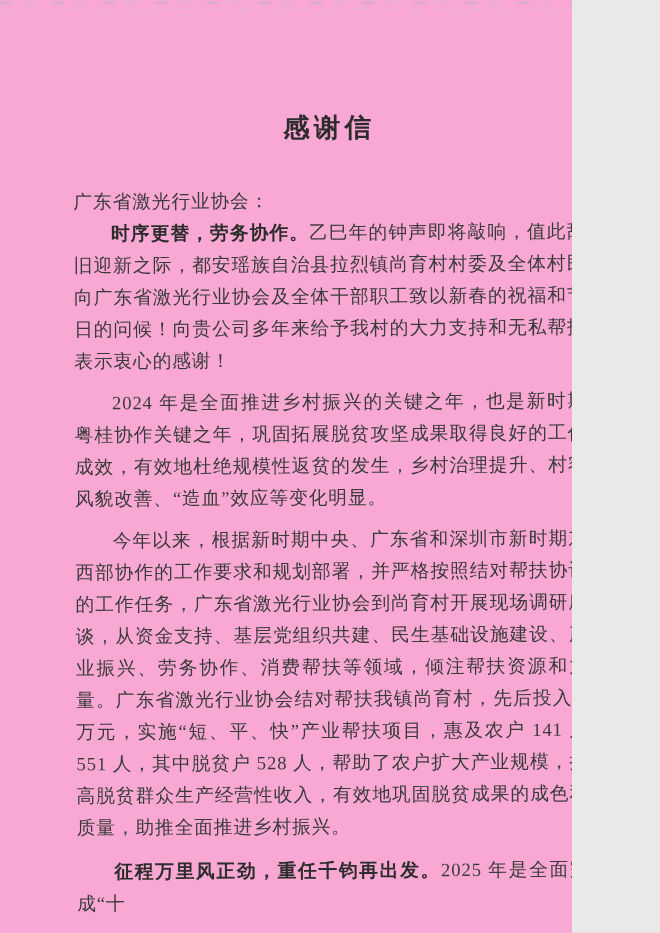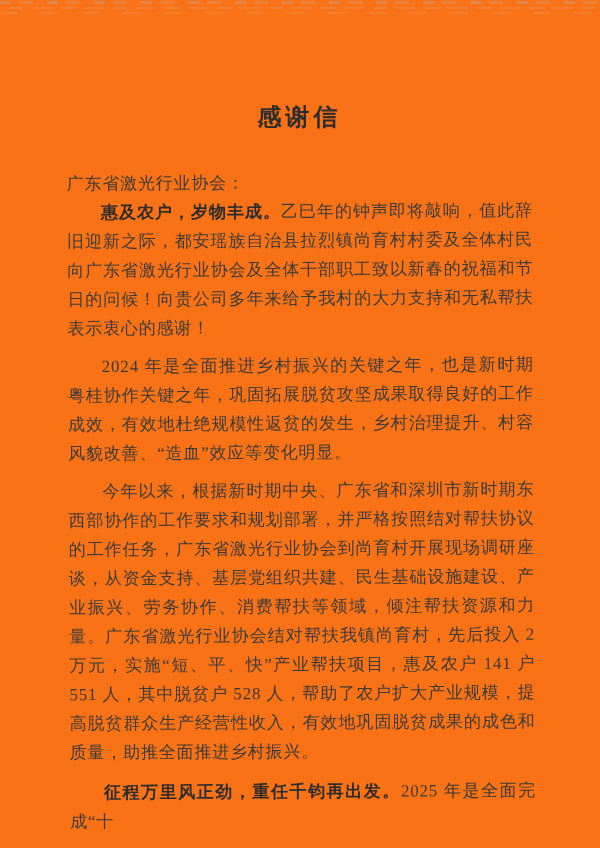--- a/index.html
+++ b/index.html
@@ -3,22 +3,22 @@
 <meta charset="utf-8">
 <style>
   html, body { margin: 0; padding: 0; }
   body {
     width: 600px; height: 848px;
     background: #e9e9e9;
     font-family: "Liberation Serif", "DejaVu Serif", serif;
   }
   .page {
     position: relative;
-    width: 600px; height: 848px;
-    background: #f97316;
+    width: 520px; height: 848px;
+    background: #f9a8d4;
     overflow: hidden;
   }
   
   .noise {
     position: absolute; left: 0; right: 0;
     pointer-events: none;
   }
   .noise-1 {
     top: 1px; height: 3px;
     background: repeating-linear-gradient(90deg,
@@ -79,21 +79,21 @@
 <div class="page">
   <div class="noise noise-1"></div>
   <div class="noise noise-2"></div>
   <div class="noise noise-3"></div>
 
   <div class="content">
     <h1 class="title">感谢信</h1>
 
     <p class="salutation">广东省激光行业协会：</p>
 
-    <p class="para first"><span class="lead">惠及农户，岁物丰成。</span><span>乙巳年的钟声即将敲响，值此辞旧迎新之际，都安瑶族自治县拉烈镇尚育村村委及全体村民向广东省激光行业协会及全体干部职工致以新春的祝福和节日的问候！向贵公司多年来给予我村的大力支持和无私帮扶表示衷心的感谢！</span></p>
+    <p class="para first"><span class="lead">时序更替，劳务协作。</span><span>乙巳年的钟声即将敲响，值此辞旧迎新之际，都安瑶族自治县拉烈镇尚育村村委及全体村民向广东省激光行业协会及全体干部职工致以新春的祝福和节日的问候！向贵公司多年来给予我村的大力支持和无私帮扶表示衷心的感谢！</span></p>
 
     <p class="para"><span class="lead"></span><span>2024 年是全面推进乡村振兴的关键之年，也是新时期粤桂协作关键之年，巩固拓展脱贫攻坚成果取得良好的工作成效，有效地杜绝规模性返贫的发生，乡村治理提升、村容风貌改善、“造血”效应等变化明显。</span></p>
 
     <p class="para"><span class="lead"></span><span>今年以来，根据新时期中央、广东省和深圳市新时期东西部协作的工作要求和规划部署，并严格按照结对帮扶协议的工作任务，广东省激光行业协会到尚育村开展现场调研座谈，从资金支持、基层党组织共建、民生基础设施建设、产业振兴、劳务协作、消费帮扶等领域，倾注帮扶资源和力量。广东省激光行业协会结对帮扶我镇尚育村，先后投入 2 万元，实施“短、平、快”产业帮扶项目，惠及农户 141 户 551 人，其中脱贫户 528 人，帮助了农户扩大产业规模，提高脱贫群众生产经营性收入，有效地巩固脱贫成果的成色和质量，助推全面推进乡村振兴。</span></p>
 
     <p class="para last"><span class="lead">征程万里风正劲，重任千钧再出发。</span><span>2025 年是全面完成“十</span></p>
   </div>
 </div>
 
 </body></html>

